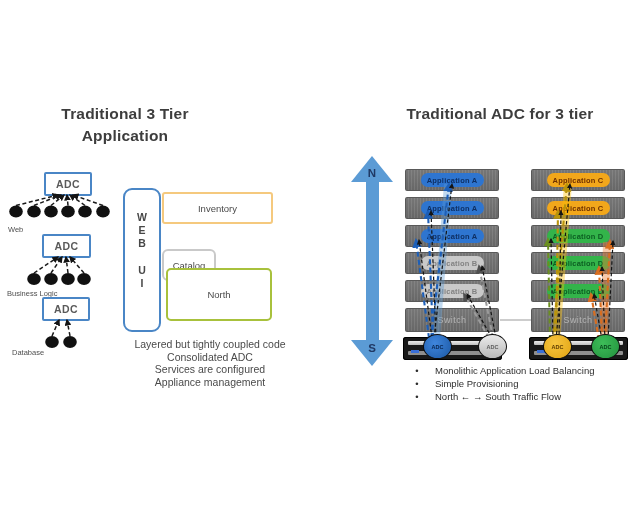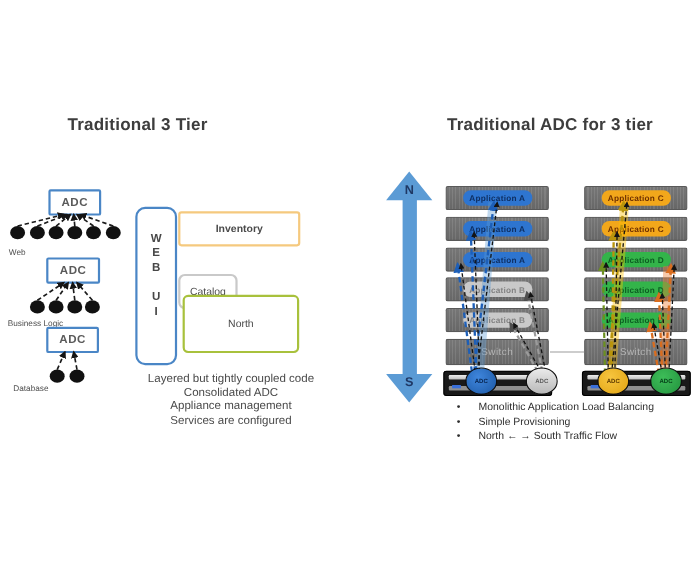--- a/index.html
+++ b/index.html
@@ -17,21 +17,21 @@
     background:#fff;border:2px solid #4a86c6;border-radius:2px;
     display:flex;align-items:center;justify-content:center;
     font-size:10.5px;font-weight:bold;color:#5a5a5a;letter-spacing:.5px;
   }
   .tierlabel{font-size:7.5px;color:#4f4f4f;}
   .webui{
     left:123px;top:188px;width:34px;height:140px;border:2.5px solid #4a86c6;border-radius:9px;background:#fff;
   }
   .webui .ltr{position:absolute;width:100%;text-align:center;font-size:10.5px;font-weight:bold;color:#474747;}
   .modbox{display:flex;align-items:center;justify-content:center;background:#fff;font-size:9.5px;color:#4a4a4a;}
-  .inventory{left:162px;top:192px;width:107px;height:28px;border:2px solid #F5C97E;border-radius:3px;font-weight:bold;}
+  .inventory{left:162px;top:192px;width:107px;height:28px;border:2px solid #F5C97E;border-radius:3px;}
   .catalog{left:162px;top:249px;width:50px;height:28px;border:2px solid #C9C9C9;border-radius:6px;}
   .acct{left:220px;top:231px;width:48px;height:27px;border:2.5px solid #141414;border-radius:8px;font-weight:600;color:#222;}
   .login{left:166px;top:268px;width:102px;height:49px;border:2.5px solid #A8C13C;border-radius:5px;}
   .notes{left:85px;top:338px;width:250px;text-align:center;font-size:10.5px;line-height:12.6px;color:#4a4a4a;}
   
   .ns-shaft{left:366px;top:180px;width:13px;height:161px;background:#5B9BD5;}
   .ns-tri-top{left:351px;top:156px;width:0;height:0;border-left:21px solid transparent;border-right:21px solid transparent;border-bottom:26px solid #5B9BD5;}
   .ns-tri-bot{left:351px;top:340px;width:0;height:0;border-left:21px solid transparent;border-right:21px solid transparent;border-top:26px solid #5B9BD5;}
   .ns-label{width:24px;text-align:center;font-size:11.5px;font-weight:bold;color:#1F3864;}
   .ns-n{left:360px;top:167px;}
@@ -77,20 +77,21 @@
   
   #overlay{position:absolute;left:0;top:0;z-index:30;pointer-events:none;}
 </style>
 </head>
 <body>
 
 <div class="stage">
 
   <div class="abs title ltitle">
     <div>Traditional 3 Tier</div>
+    <div>Application</div>
   </div>
 
   <div class="abs adcbox" style="left:44px;top:172px;width:44px;height:20px;">ADC</div>
   <div class="abs tierlabel" style="left:8px;top:225px;">Web</div>
 
   <div class="abs adcbox" style="left:42px;top:234px;width:45px;height:20px;">ADC</div>
   <div class="abs tierlabel" style="left:7px;top:289px;">Business Logic</div>
 
   <div class="abs adcbox" style="left:42px;top:297px;width:44px;height:20px;">ADC</div>
   <div class="abs tierlabel" style="left:12px;top:348px;">Database</div>
@@ -103,22 +104,22 @@
       <div class="ltr" style="top: 87px;">I</div>
     </div>
 
   <div class="abs modbox inventory">Inventory</div>
   <div class="abs modbox catalog">Catalog</div>
   <div class="abs modbox login">North</div>
 
   <div class="abs notes" id="notes">
       <div>Layered but tightly coupled code</div>
       <div>Consolidated ADC</div>
+      <div>Services are configured</div>
       <div>Appliance management</div>
-      <div>Services are configured</div>
     </div>
 
   <div class="abs title rtitle">
     <div>Traditional ADC for 3 tier</div>
   </div>
 
   <div class="abs ns-tri-top"></div>
   <div class="abs ns-shaft"></div>
   <div class="abs ns-tri-bot"></div>
   <div class="abs ns-label ns-n">N</div>

